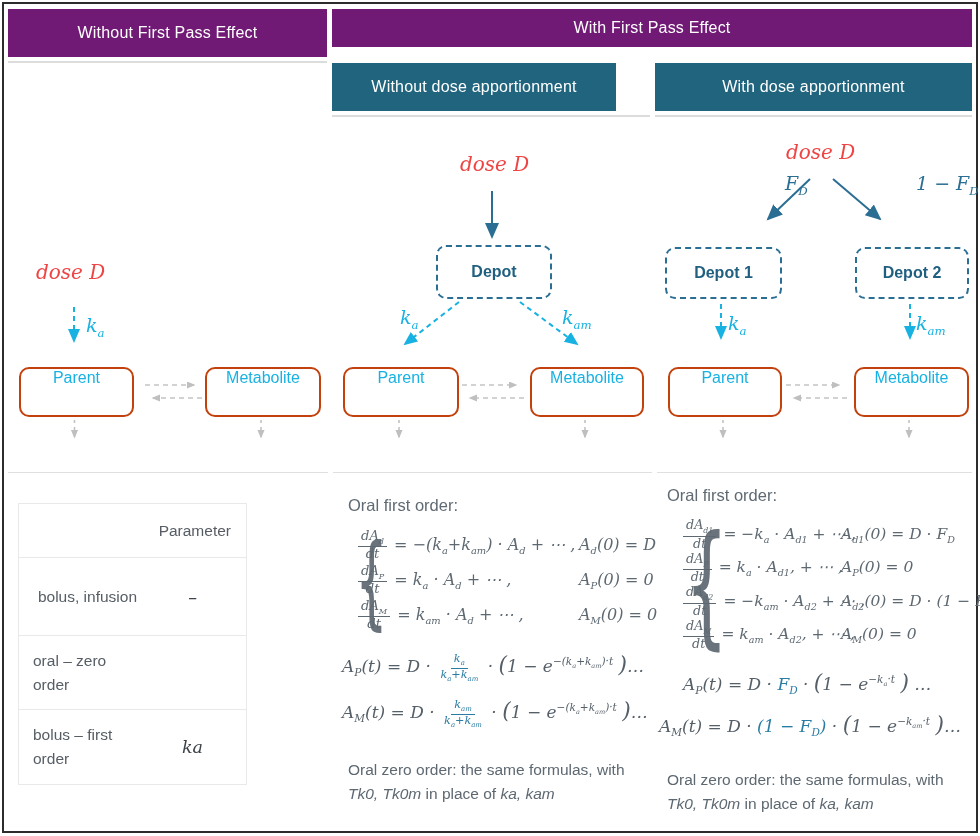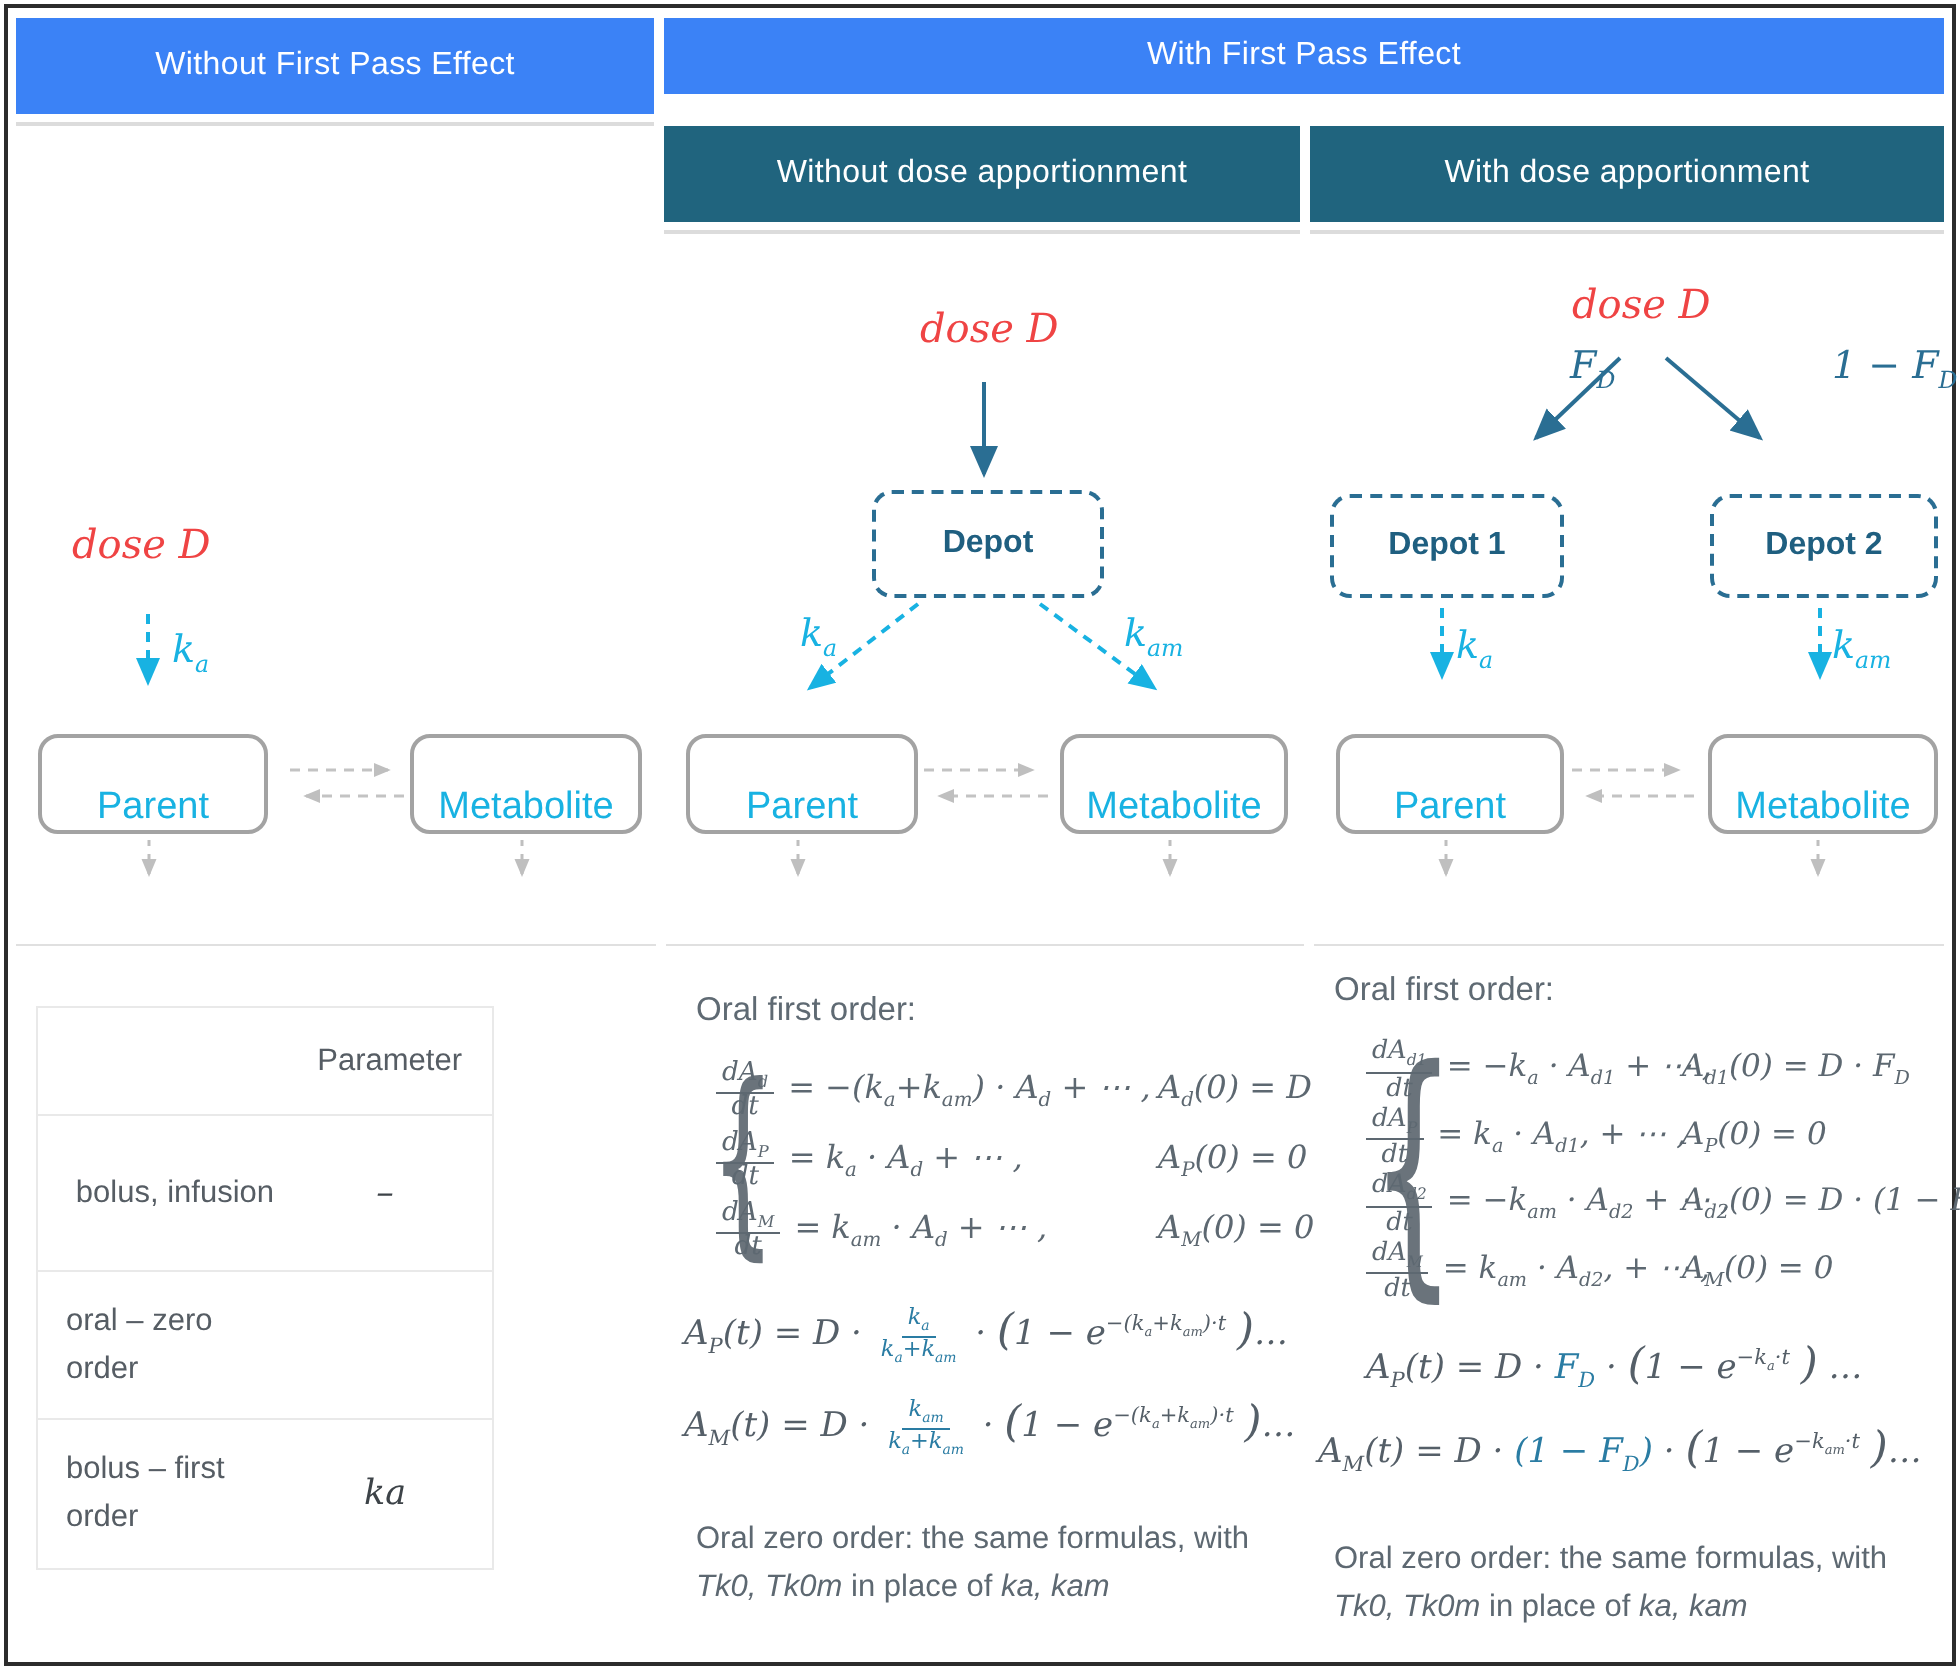--- a/index.html
+++ b/index.html
@@ -4,27 +4,27 @@
 <style>
   html,body{margin:0;padding:0;}
   body{width:980px;height:836px;position:relative;background:#fff;overflow:hidden;
        font-family:"Liberation Sans",sans-serif;}
   .abs{position:absolute;}
   
   .frame{position:absolute;left:2px;top:2px;width:972px;height:827px;border:2px solid #2c2c2c;pointer-events:none;}
   
   .hdr{position:absolute;display:flex;align-items:center;justify-content:center;
        color:#fff;font-size:16px;letter-spacing:.2px;}
-  .hdr1{background:#3b82f6;}
+  .hdr1{background:#701a75;}
   .hdr2{background:#20647e;}
   .uline{position:absolute;height:2px;background:#dcdcdc;}
   .divider{position:absolute;height:1px;background:#e0e0e0;}
   
-  .pm-box{position:absolute;border:2px solid #a3a3a3;border-radius:10px;background:#fff;
-          color:#18b2e2;display:flex;align-items:flex-end;justify-content:center;font-size:19px;}
+  .pm-box{position:absolute;border:2px solid #c2410c;border-radius:10px;background:#fff;
+          color:#18b2e2;display:flex;align-items:flex-start;justify-content:center;font-size:16px;}
   .depot-box{position:absolute;border:2px dashed #2a6e93;border-radius:10px;background:#fff;
           color:#1f5f80;display:flex;align-items:center;justify-content:center;font-size:16px;font-weight:700;}
   
   .mlab{position:absolute;font-family:"DejaVu Serif",serif;font-style:italic;white-space:nowrap;}
   .dose{font-size:20px;color:#ef4444;}
   .cy{color:#18b2e2;font-size:19px;}
   .st{color:#2a6e93;font-size:19px;margin-left:40px;}
   sub{font-size:.62em;}
   sup{font-size:.62em;}
   
@@ -73,21 +73,21 @@
 <div class="frame"></div>
 
 <div class="hdr hdr1" style="left:8px;top:9px;width:319px;height:48px;">
   <span>Without First Pass Effect</span>
 </div>
 <div class="hdr hdr1" style="left:332px;top:9px;width:640px;height:38px;">
   <span>With First Pass Effect</span>
 </div>
 <div class="uline" style="left:8px;top:61px;width:319px;"></div>
 
-<div class="hdr hdr2" style="left:332px;top:63px;width:318px;height:48px;">
+<div class="hdr hdr2" style="left:332px;top:63px;width:284px;height:48px;">
   <span>Without dose apportionment</span>
 </div>
 <div class="hdr hdr2" style="left:655px;top:63px;width:317px;height:48px;">
   <span>With dose apportionment</span>
 </div>
 <div class="uline" style="left:332px;top:115px;width:318px;"></div>
 <div class="uline" style="left:655px;top:115px;width:317px;"></div>
 
 <svg class="abs" style="left:8px;top:117px;" width="964" height="356" viewBox="0 0 964 356">
   <defs>

